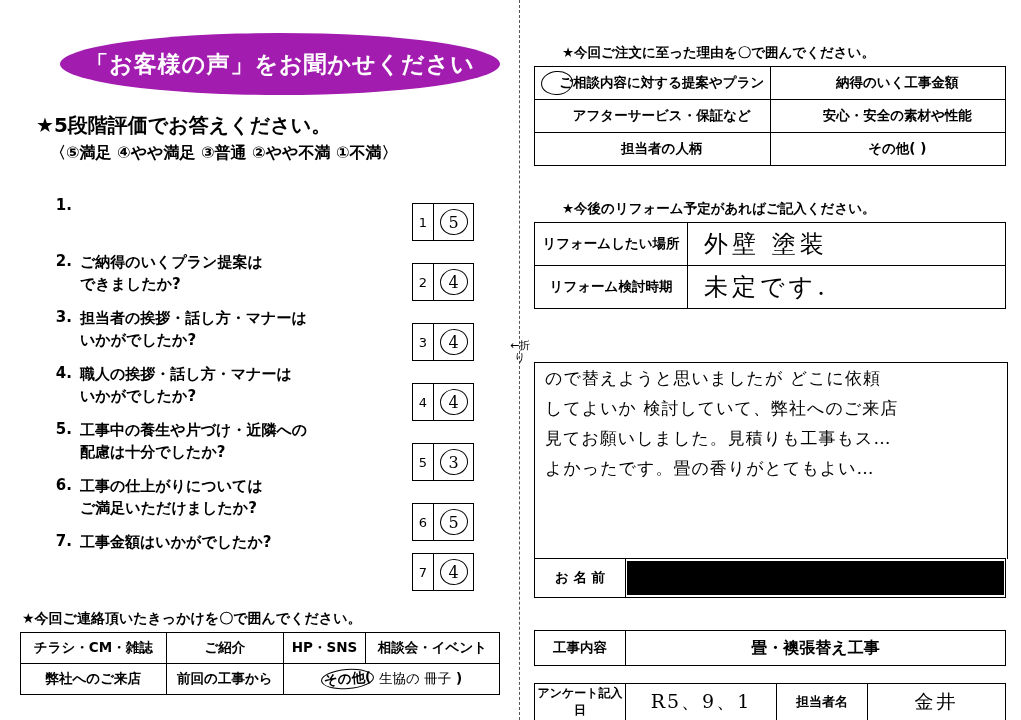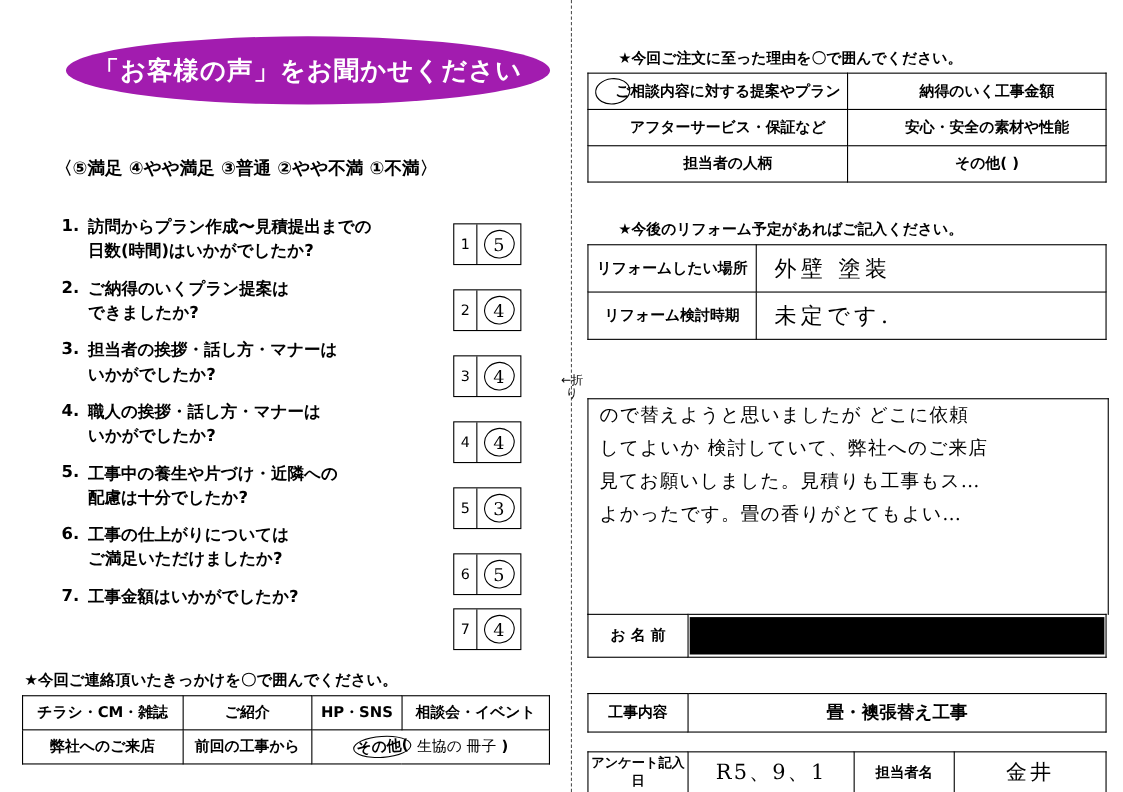--- a/index.html
+++ b/index.html
@@ -112,21 +112,21 @@
   }
 
   
   .plan-title{position:absolute;left:14px;top:200px;}
   .plan-tbl{position:absolute;left:14px;top:222px;width:472px;}
   .plan-tbl td{height:40px;}
   .plan-tbl td.lbl{width:150px;font-size:13.5px;}
   .plan-tbl td.val{text-align:left;padding-left:16px;}
   .hw-big{
     font-family:"DejaVu Serif","Liberation Serif",serif;
-    font-size:20px;font-weight:normal;letter-spacing:4px;
+    font-size:24px;font-weight:normal;letter-spacing:4px;
   }
 
   
   .op-title{position:absolute;left:14px;top:340px;}
   .op-box{
     position:absolute;left:14px;top:362px;width:472px;height:196px;
     border:1.4px solid #000;border-bottom:none;
     overflow:hidden;
   }
   .op-line{
@@ -168,27 +168,26 @@
 <body>
 
 <div class="sheet">
 
   <div class="left">
 
     <div class="title-ellipse">
       <span>「お客様の声」をお聞かせください</span>
     </div>
 
+    <div class="lead">★5段階評価でお答えください。</div>
     <div class="scale">〈⑤満足 ④やや満足 ③普通 ②やや不満 ①不満〉</div>
 
     <div class="q-list">
       <div class="q-row">
         <div class="q-num">1.</div>
-        <div class="q-text" style="white-space:pre-line">訪問からプラン作成〜見積提出までの
-日数(時間)はいかがでしたか?</div>
       </div>
       <div class="q-row">
         <div class="q-num">2.</div>
         <div class="q-text" style="white-space:pre-line">ご納得のいくプラン提案は
 できましたか?</div>
       </div>
       <div class="q-row">
         <div class="q-num">3.</div>
         <div class="q-text" style="white-space:pre-line">担当者の挨拶・話し方・マナーは
 いかがでしたか?</div>

